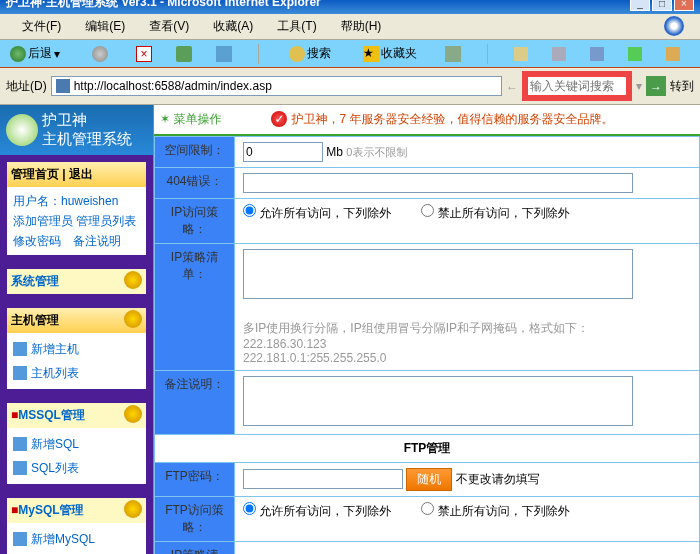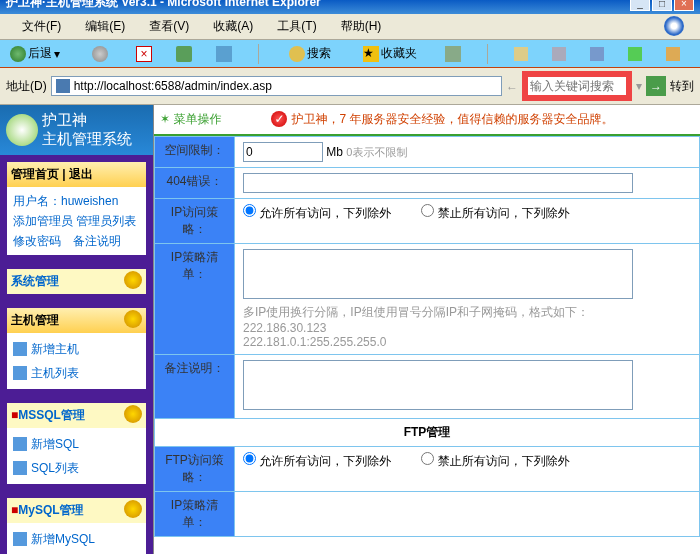--- a/index.html
+++ b/index.html
@@ -45,21 +45,21 @@
 .main{flex:1;overflow:auto;padding:0}
 .menu-ops{border-bottom:2px solid #3aa030;padding:6px;display:flex;align-items:center;gap:20px}
 .menu-ops-lbl{color:#3aa030;font-weight:normal}
 .slogan{color:#d04000;margin-left:30px}
 .slogan-ico{width:16px;height:16px;background:radial-gradient(circle,#f55,#c00);border-radius:50%;color:#fff;display:inline-flex;align-items:center;justify-content:center;margin-right:4px}
 table.form{width:100%;border-collapse:collapse}
 table.form td{border:1px solid #7ec5ee;padding:5px 8px;vertical-align:top}
 table.form td.lbl{width:80px;background:#3b82f6;text-align:center;color:#333}
 .inp{border:1px solid #7f9db9;padding:2px;height:20px}
 .ta{border:1px solid #7f9db9;width:390px;height:50px;resize:none}
-.hint{color:#999;font-size:11px;margin-top:2px}
+.hint{color:#999;font-size:11px;margin-top:18px}
 .radio-grp label{margin-right:30px}
 .section-hd{text-align:center;font-weight:bold;padding:6px;background:#fff}
 .btn-orange{background:linear-gradient(#ff9933,#ee7700);color:#fff;border:1px solid #cc6600;padding:2px 10px;cursor:pointer}
 </style>
 </head>
 <body>
 
 <div class="titlebar">
   <span class="titlebar-text">护卫神·主机管理系统 Ver3.1 - Microsoft Internet Explorer</span>
   <div class="win-btns">
@@ -208,20 +208,24 @@
           <div class="hint"><span>多IP使用换行分隔，IP组使用冒号分隔IP和子网掩码，格式如下：</span><br><span>222.186.30.123</span><br><span>222.181.0.1:255.255.255.0</span></div></td>
           </tr>
       <tr>
             <td class="lbl">备注说明：</td>
         <td><textarea class="ta" style=""></textarea></td>
           </tr>
       <tr>
             <td colspan="2" class="section-hd">FTP管理</td>
           </tr>
       <tr>
+            <td class="lbl">FTP密码：</td>
+        <td><input class="inp" style="width: 160px;"> <button class="btn-orange">随机</button> <span>不更改请勿填写</span></td>
+          </tr>
+      <tr>
             <td class="lbl">FTP访问策略：</td>
         <td class="radio-grp"><label><input type="radio" checked="" style=""> <span>允许所有访问，下列除外</span></label><label><input type="radio" style=""> <span>禁止所有访问，下列除外</span></label></td>
           </tr>
       <tr>
             <td class="lbl">IP策略清单：</td>
         <td>
           </td>
           </tr>
     </tbody>
       </table>

